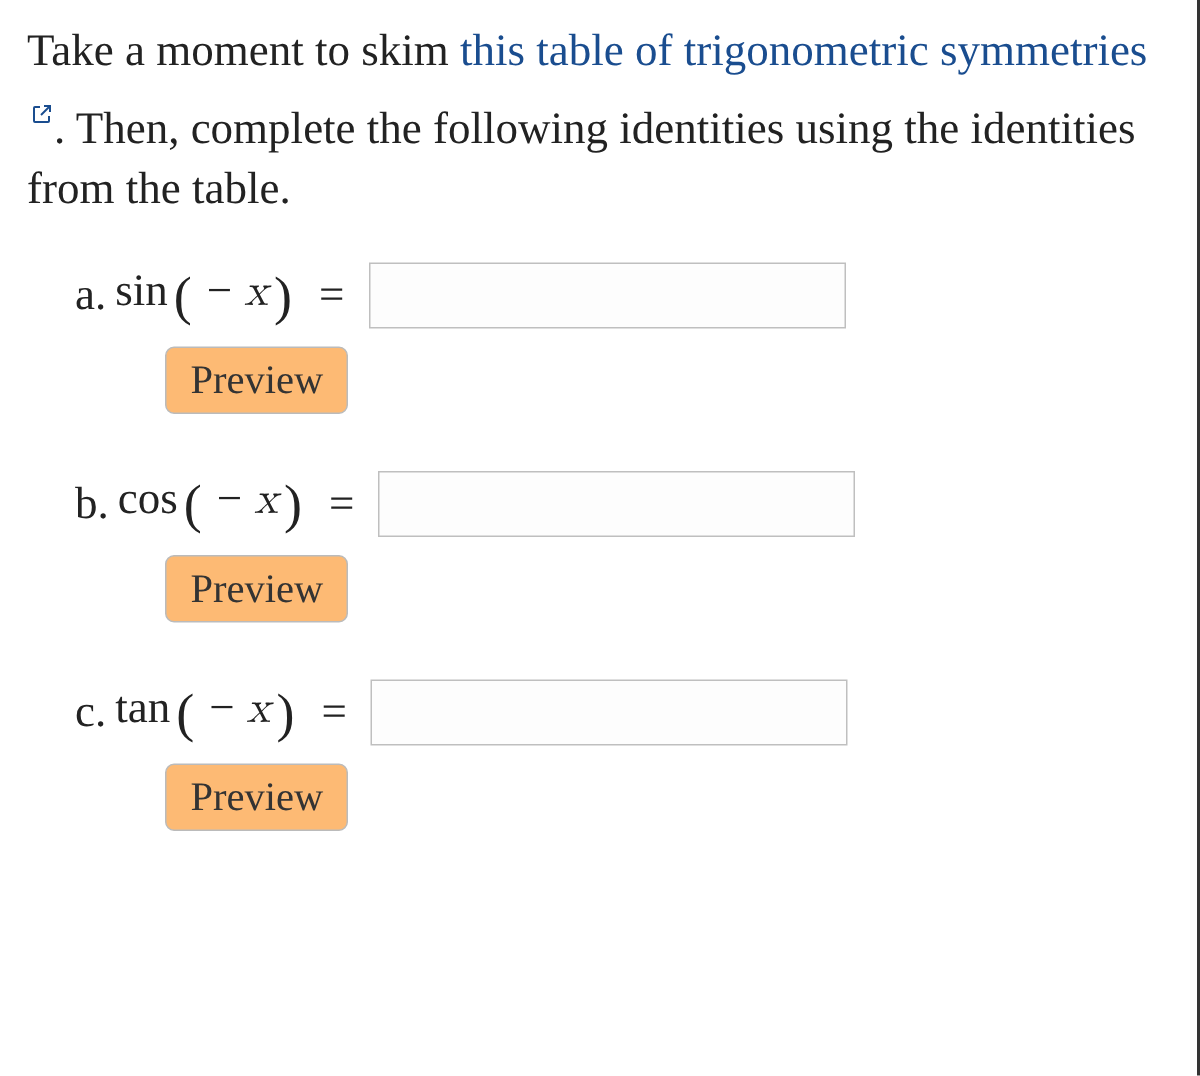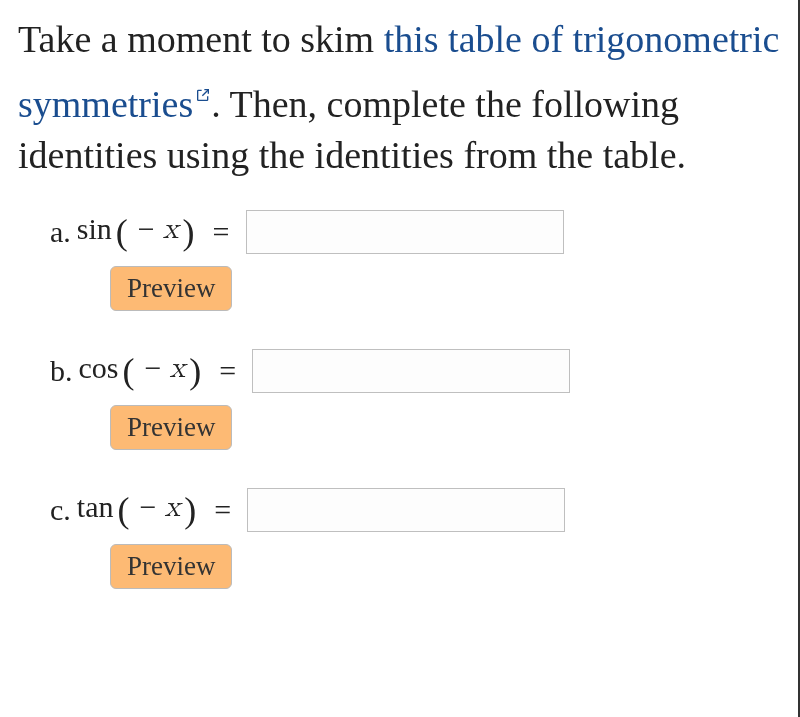--- a/index.html
+++ b/index.html
@@ -11,21 +11,21 @@
       font-family: Georgia, 'Times New Roman', serif;
       width: 800px;
       height: 717px;
       padding: 14px 18px;
       background: #ffffff;
       color: #222222;
       position: relative;
       border-right: 2px solid #333;
     }
     .prompt {
-      font-size: 38px;
+      font-size: 30px;
       line-height: 1.35;
       margin-bottom: 28px;
     }
     .link {
       color: #1a4d8f;
       text-decoration: none;
     }
     .ext-icon {
       display: inline-block;
       vertical-align: super;

